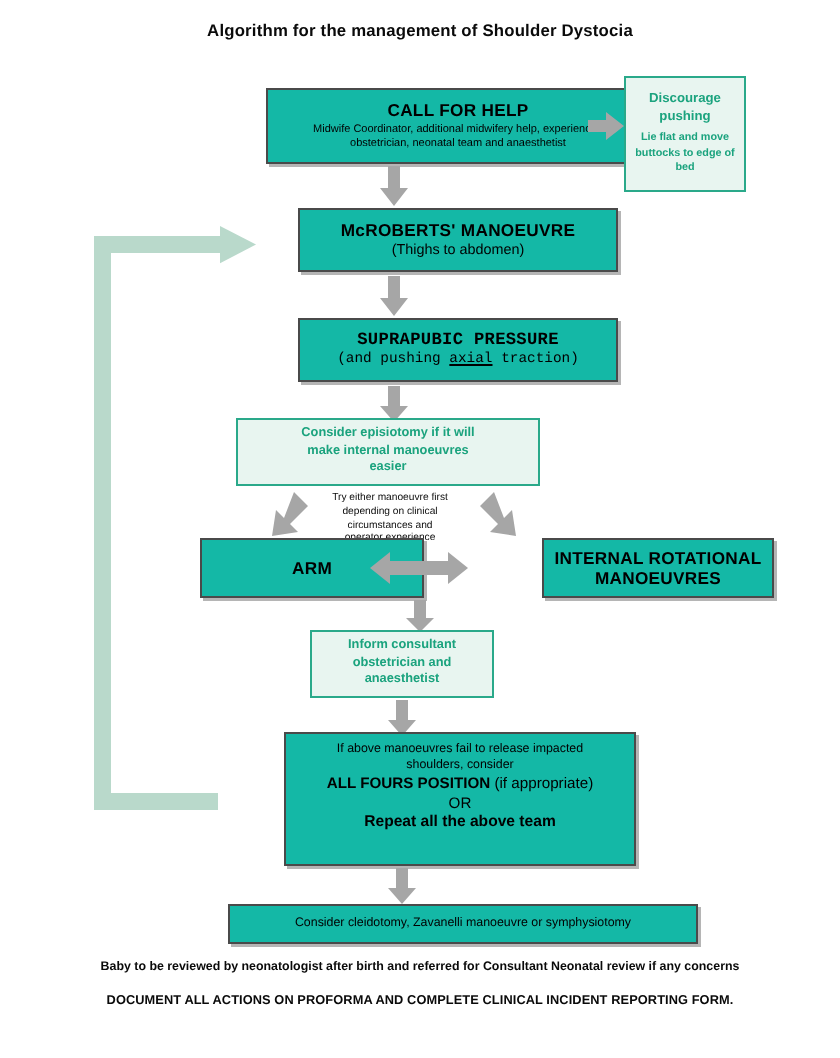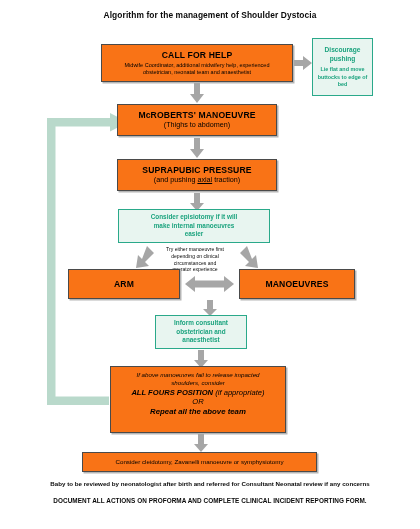--- a/index.html
+++ b/index.html
@@ -35,28 +35,29 @@
     text-align: center;
     font-size: 8.4px;
     font-weight: bold;
     letter-spacing: 0.1px;
     color: #0a0a0a;
   }
 
   
   .box {
     border: 1.2px solid #4a4a4a;
-    background: #f97316;
+    background: #14b8a6;
     display: flex;
     flex-direction: column;
     align-items: center;
     justify-content: center;
     text-align: center;
     box-shadow: 1.5px 1.5px 0 rgba(120,120,120,0.55);
     padding: 2px 4px;
+    margin-left: 32px;
   }
   .box .hdr {
     font-size: 8.6px;
     font-weight: bold;
     line-height: 1.18;
     letter-spacing: 0.15px;
   }
   .box .sub {
     font-size: 7.2px;
     font-weight: normal;
@@ -172,21 +173,21 @@
 
   <div class="abs box" style="left:117px; top:104px; width:160px; height:32px;">
     <div class="hdr">McROBERTS' MANOEUVRE</div>
     <div class="sub">(Thighs to abdomen)</div>
   </div>
 
   <svg class="arrow-svg" style="left:190px; top:138px;" width="14" height="20" aria-hidden="true">
     <polygon class="arw" points="4,0 10,0 10,11 14,11 7,20 0,11 4,11"></polygon>
   </svg>
 
-  <div class="abs box" style="left:117px; top:159px; width:160px; height:32px;">
+  <div class="abs box" style="left:117px; top:159px; width:160px; height:32px;font-family:Liberation Mono, monospace;">
     <div class="hdr">SUPRAPUBIC PRESSURE</div>
     <div class="sub"><span>(and pushing </span><span class="u">axial</span><span> traction)</span></div>
   </div>
 
   <svg class="arrow-svg" style="left:190px; top:193px;" width="14" height="18" aria-hidden="true">
     <polygon class="arw" points="4,0 10,0 10,10 14,10 7,18 0,10 4,10"></polygon>
   </svg>
 
   <div class="abs tealbox" style="left:118px; top:209px; width:152px; height:34px;">
     <div class="t-one">Consider episiotomy if it will</div>
@@ -207,20 +208,21 @@
 
   <svg class="arrow-svg" style="left:240px; top:246px;" width="22" height="22" aria-hidden="true">
     <polygon class="arw" points="7,0 0,7 9,16 5,20 18,22 16,9 12,13"></polygon>
   </svg>
 
   <div class="abs box" style="left:68px; top:269px; width:112px; height:30px;">
     <div class="hdr">ARM</div>
   </div>
 
   <div class="abs box" style="left:239px; top:269px; width:116px; height:30px;">
+    <div class="hdr">INTERNAL ROTATIONAL</div>
     <div class="hdr">MANOEUVRES</div>
   </div>
 
   <svg class="arrow-svg" style="left:185px; top:276px;" width="49" height="16" aria-hidden="true">
     <polygon class="arw" points="0,8 10,0 10,4.5 39,4.5 39,0 49,8 39,16 39,11.5 10,11.5 10,16"></polygon>
   </svg>
 
   <svg class="arrow-svg" style="left:203px; top:300px;" width="14" height="16" aria-hidden="true">
     <polygon class="arw" points="4,0 10,0 10,9 14,9 7,16 0,9 4,9"></polygon>
   </svg>
@@ -228,21 +230,21 @@
   <div class="abs tealbox" style="left:155px; top:315px; width:92px; height:34px;">
     <div class="t-one">Inform consultant</div>
     <div class="t-one">obstetrician and</div>
     <div class="t-one">anaesthetist</div>
   </div>
 
   <svg class="arrow-svg" style="left:194px; top:350px;" width="14" height="18" aria-hidden="true">
     <polygon class="arw" points="4,0 10,0 10,10 14,10 7,18 0,10 4,10"></polygon>
   </svg>
 
-  <div class="abs box" style="left:110px; top:366px; width:176px; height:67px; justify-content:flex-start; padding:4px 5px;font-style:italic;">
+  <div class="abs box" style="left:110px; top:366px; width:176px; height:67px; justify-content:flex-end; padding:16px 5px;">
     <div class="mid">If above manoeuvres fail to release impacted</div>
     <div class="mid">shoulders, consider</div>
     <div style="font-size:7.6px; line-height:1.25;"><span style="font-weight:bold;">ALL FOURS POSITION</span><span> (if appropriate)</span></div>
     <div style="font-size:7.6px; line-height:1.25;">OR</div>
     <div style="font-size:7.8px; font-weight:bold; line-height:1.25;">Repeat all the above team</div>
   </div>
 
   <svg class="arrow-svg" style="left:194px; top:434px;" width="14" height="18" aria-hidden="true">
     <polygon class="arw" points="4,0 10,0 10,10 14,10 7,18 0,10 4,10"></polygon>
   </svg>

